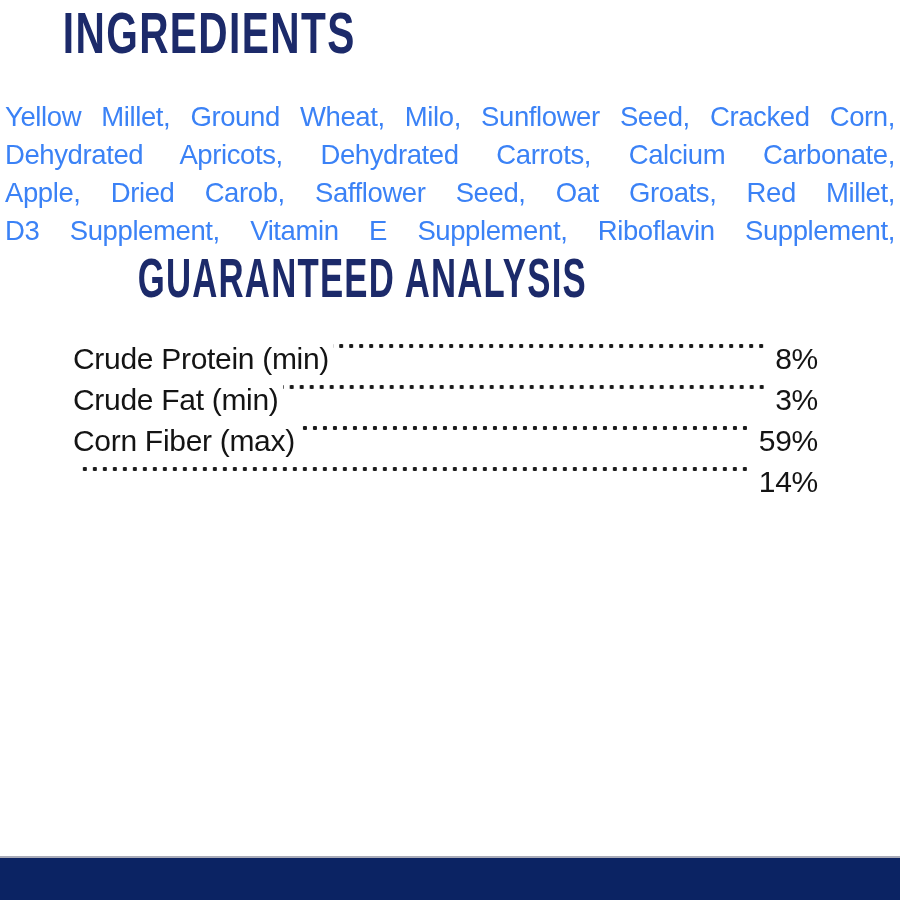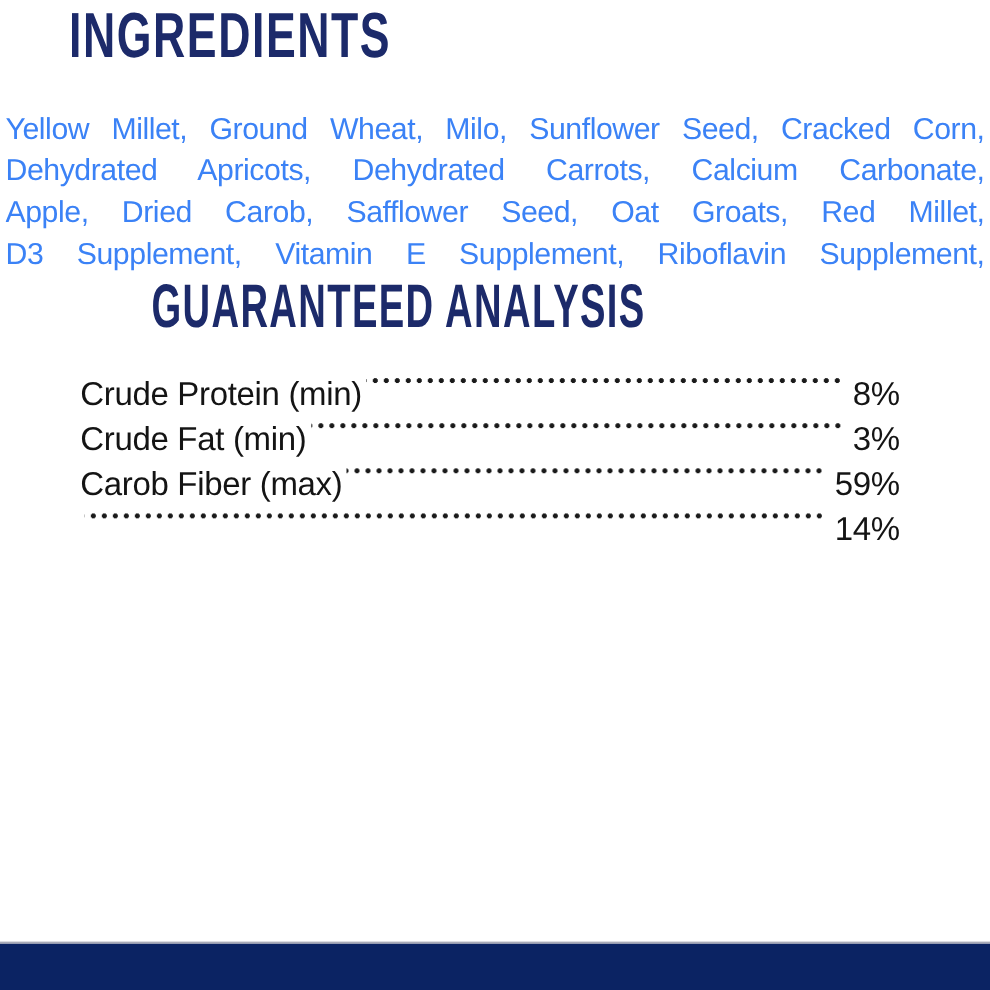--- a/index.html
+++ b/index.html
@@ -134,21 +134,21 @@
     <span class="analysis-label">Crude Protein (min)</span>
     <span class="leader-dots"></span>
     <span class="analysis-value">8%</span>
   </div>
   <div class="analysis-row">
     <span class="analysis-label">Crude Fat (min)</span>
     <span class="leader-dots"></span>
     <span class="analysis-value">3%</span>
   </div>
   <div class="analysis-row">
-    <span class="analysis-label">Carob Fiber (max)</span>
+    <span class="analysis-label">Corn Fiber (max)</span>
     <span class="leader-dots"></span>
     <span class="analysis-value">59%</span>
   </div>
   <div class="analysis-row">
     <span class="leader-dots"></span>
     <span class="analysis-value">14%</span>
   </div>
 </div>
 
 <div class="bottom-bar">

